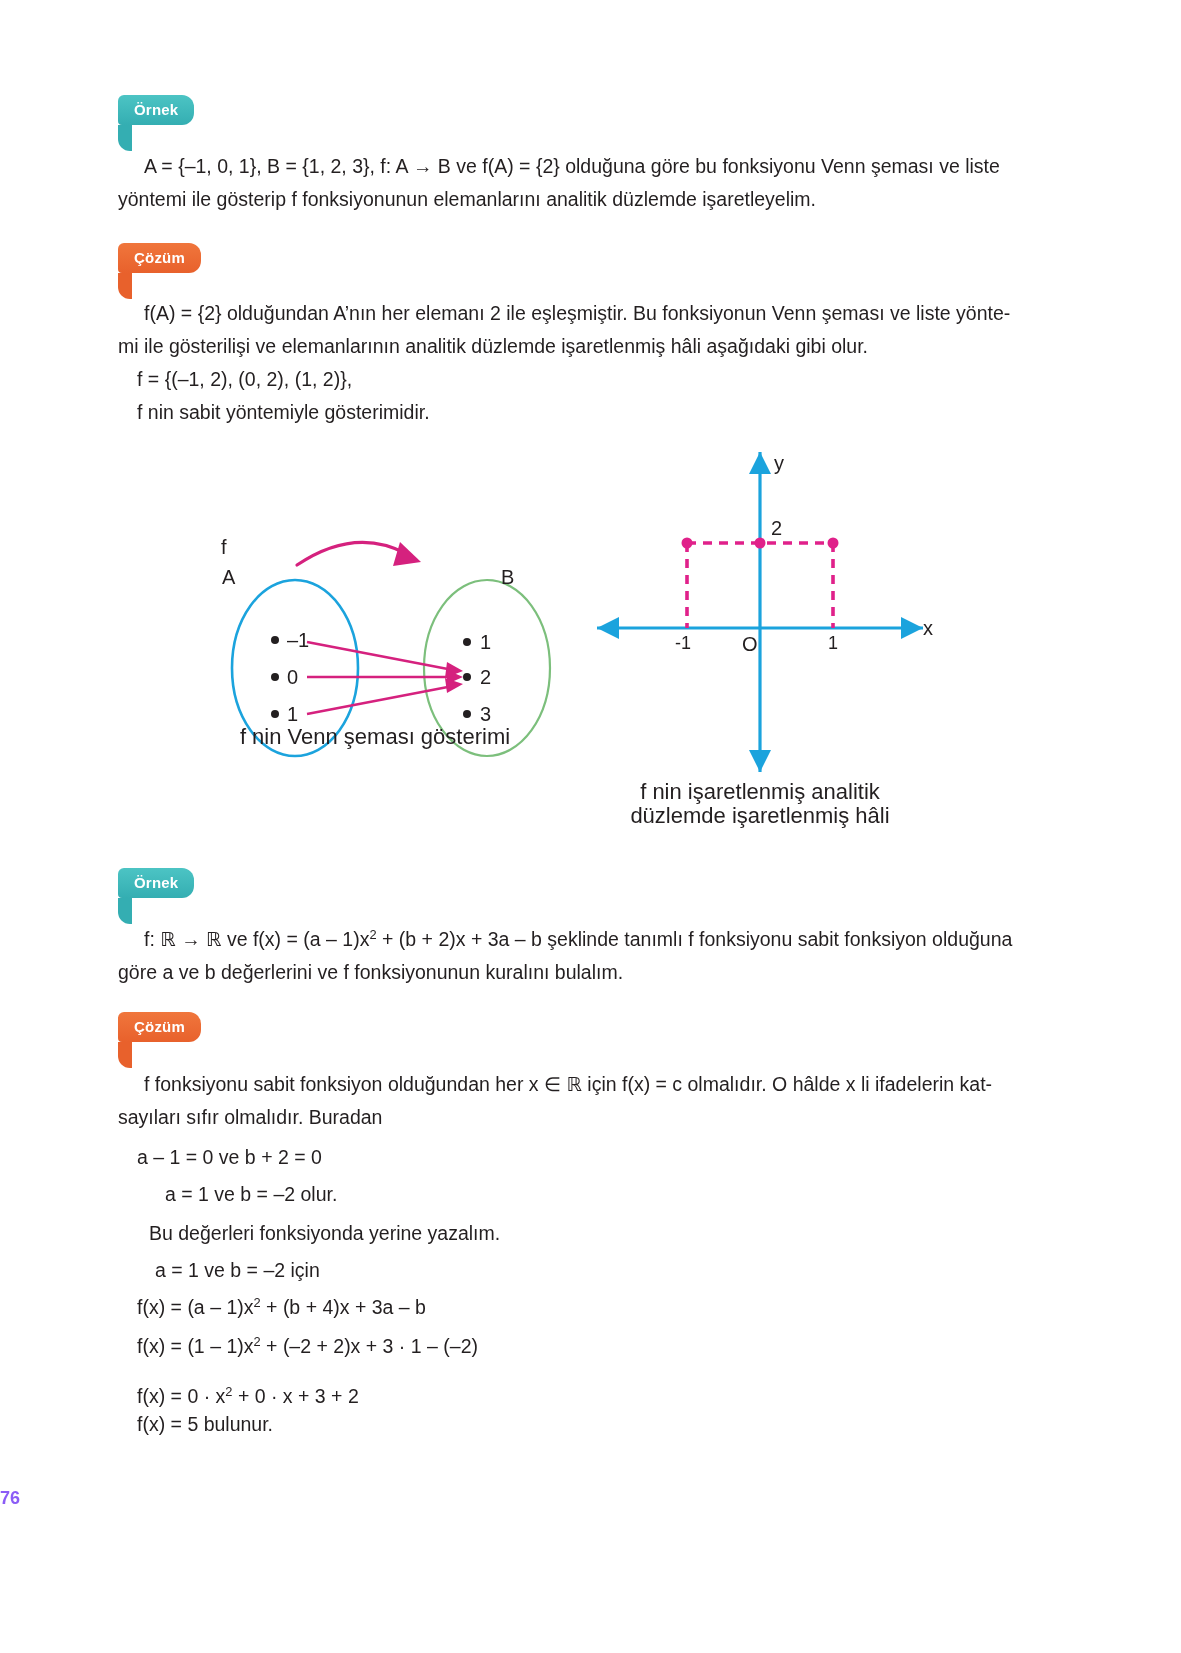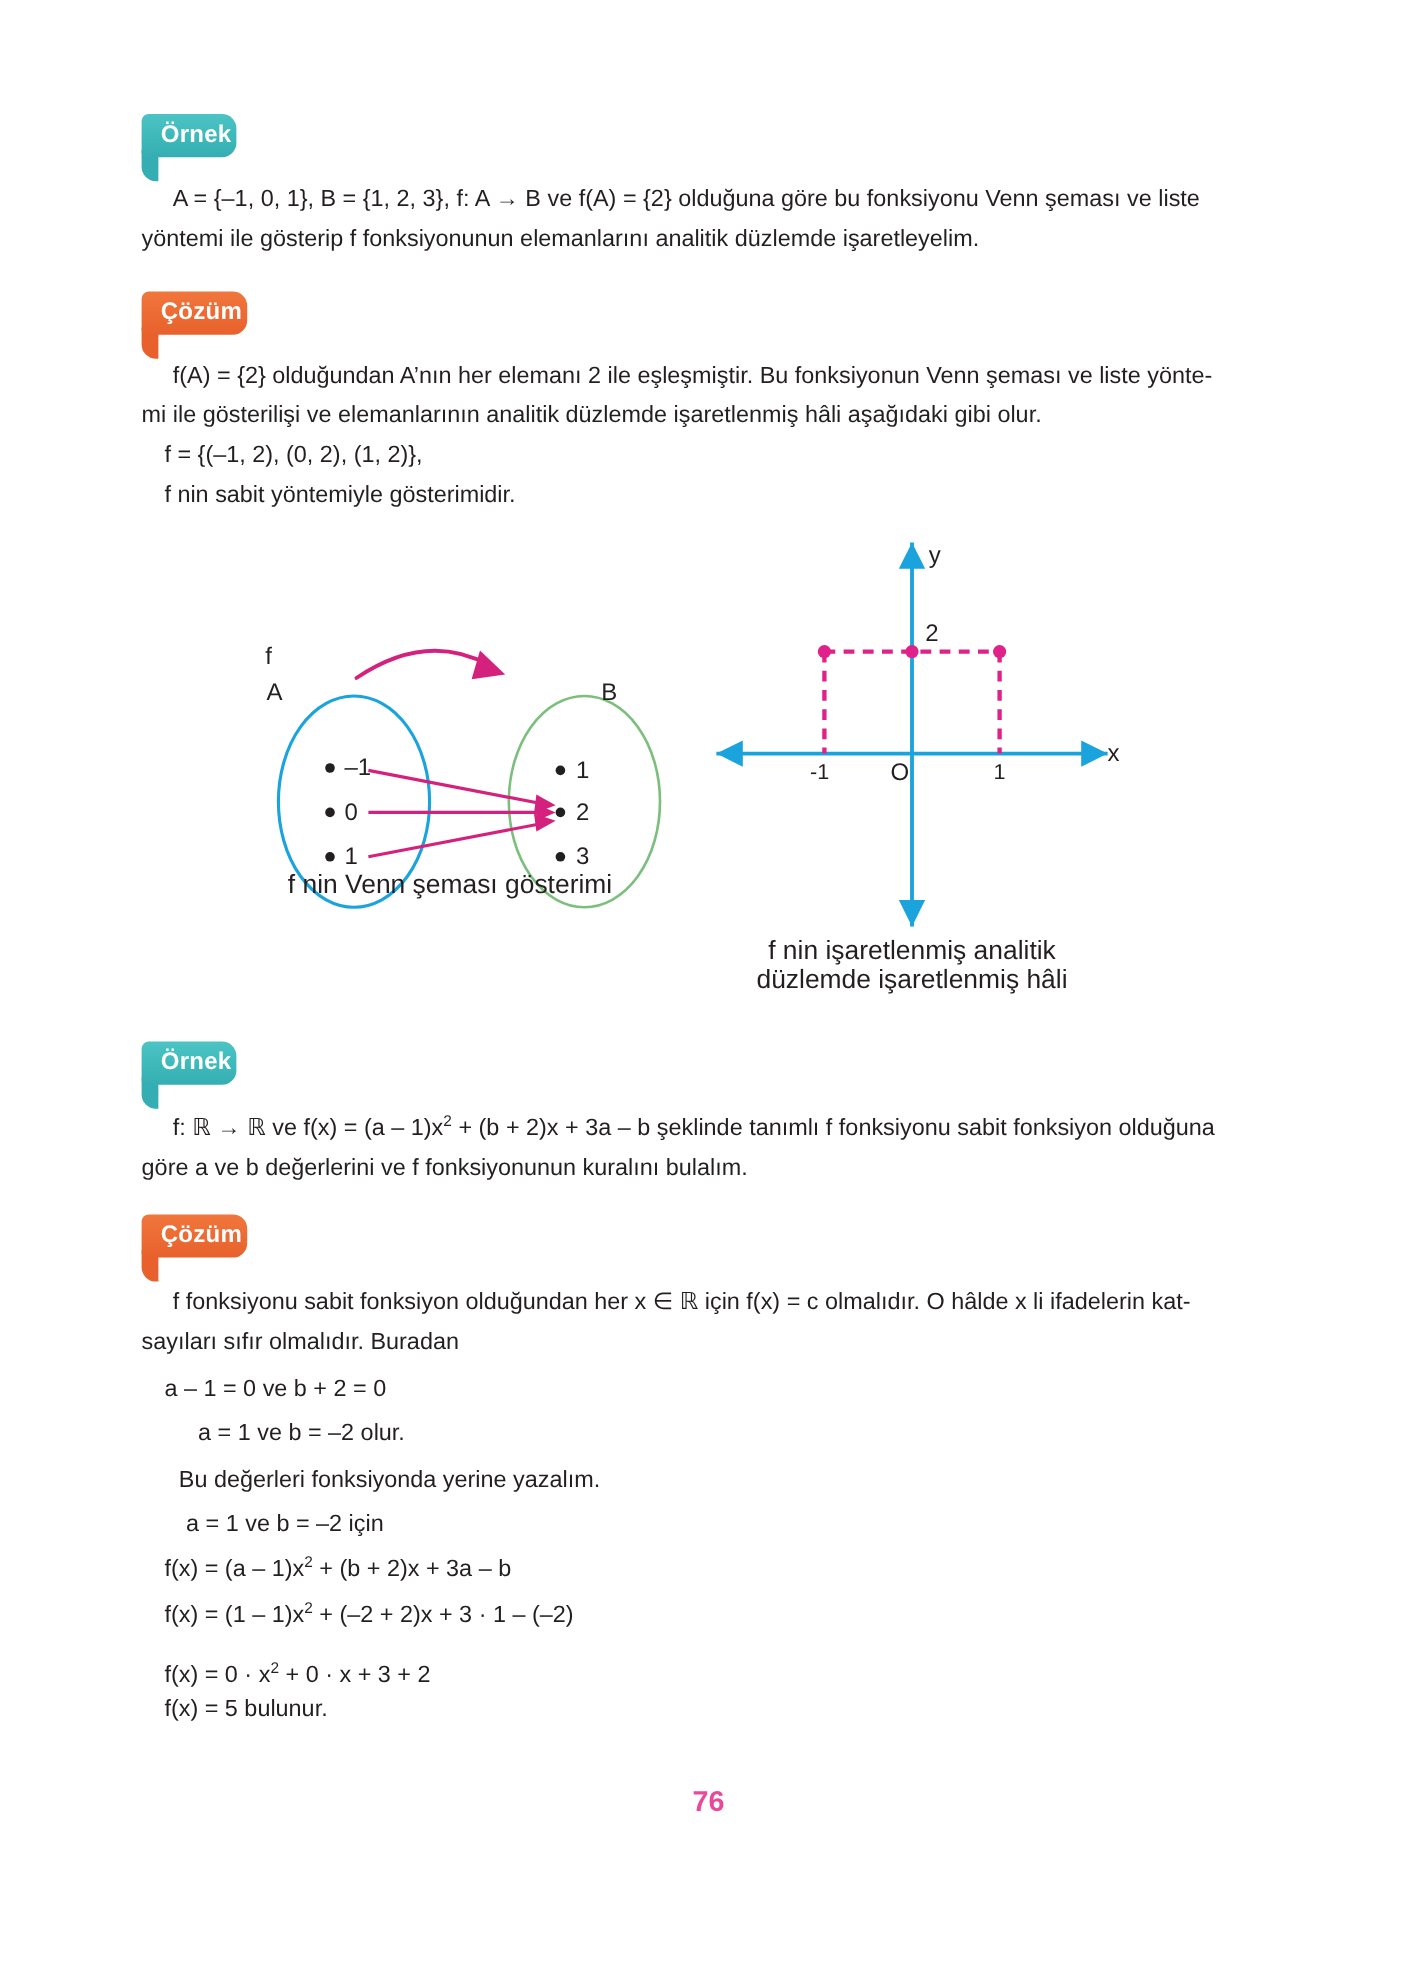--- a/index.html
+++ b/index.html
@@ -23,24 +23,24 @@
 
   
   .badge-wrap {
     position: absolute;
     width: 90px;
     height: 60px;
   }
   .badge {
     position: relative;
     display: inline-block;
-    padding: 6px 4px 7px 16px;
+    padding: 6px 16px 7px 16px;
     border-radius: 6px 12px 12px 4px;
     color: #ffffff;
-    font-size: 20px;
+    font-size: 15px;
     font-weight: bold;
     letter-spacing: 0.2px;
     line-height: 1.15;
     z-index: 2;
   }
   .badge.teal {
     background: linear-gradient(180deg, #4cc4c4 0%, #34aeb2 100%);
   }
   .badge.orange {
     background: linear-gradient(180deg, #f0763c 0%, #e8612c 100%);
@@ -97,24 +97,24 @@
     position: absolute;
     font-size: 20px;
     color: #231f20;
     white-space: nowrap;
   }
 
   
   .page-number {
     position: absolute;
     width: 100%;
-    text-align: center;
-    font-size: 24px;
+    text-align: left;
+    font-size: 18px;
     font-weight: bold;
-    color: #ec4899;
+    color: #8b5cf6;
   }
 </style>
 </head>
 <body>
 
 <div class="page">
 
   <div class="badge-wrap" style="left:118px; top:95px;">
     <div class="badge-tail teal"></div>
     <span class="badge teal">Örnek</span>
@@ -238,21 +238,21 @@
     <span class="indent"></span><span>f fonksiyonu sabit fonksiyon olduğundan her x ∈ </span><span class="bb">ℝ</span><span> için f(x) = c olmalıdır. O hâlde x li ifadelerin kat-</span><br>
     <span>sayıları sıfır olmalıdır. Buradan</span>
   </div>
 
   <div class="para noj" style="left:137px; top:1141px;">a – 1 = 0  ve  b + 2 = 0</div>
   <div class="para noj" style="left:165px; top:1178px;">a = 1 ve b = –2 olur.</div>
   <div class="para noj" style="left:137px; top:1217px;margin-left:12px;">Bu değerleri fonksiyonda yerine yazalım.</div>
   <div class="para noj" style="left:155px; top:1254px;">a = 1 ve b = –2 için</div>
 
   <div class="para noj" style="left:137px; top:1291px;">
-    <span>f(x) = (a – 1)x</span><sup>2</sup><span> + (b + 2)x + 3a – b</span>
+    <span>f(x) = (a – 1)x</span><sup>2</sup><span> + (b + 4)x + 3a – b</span>
   </div>
 
   <div class="para noj" style="left:137px; top:1330px;">
     <span>f(x) = (1 – 1)x</span><sup>2</sup><span> + (–2 + 2)x + 3 · 1 – (–2)</span>
   </div>
 
   <div class="para noj" style="left:137px; top:1380px;">
     <span>f(x) = 0 · x</span><sup>2</sup><span> + 0 · x + 3 + 2</span>
   </div>
 

